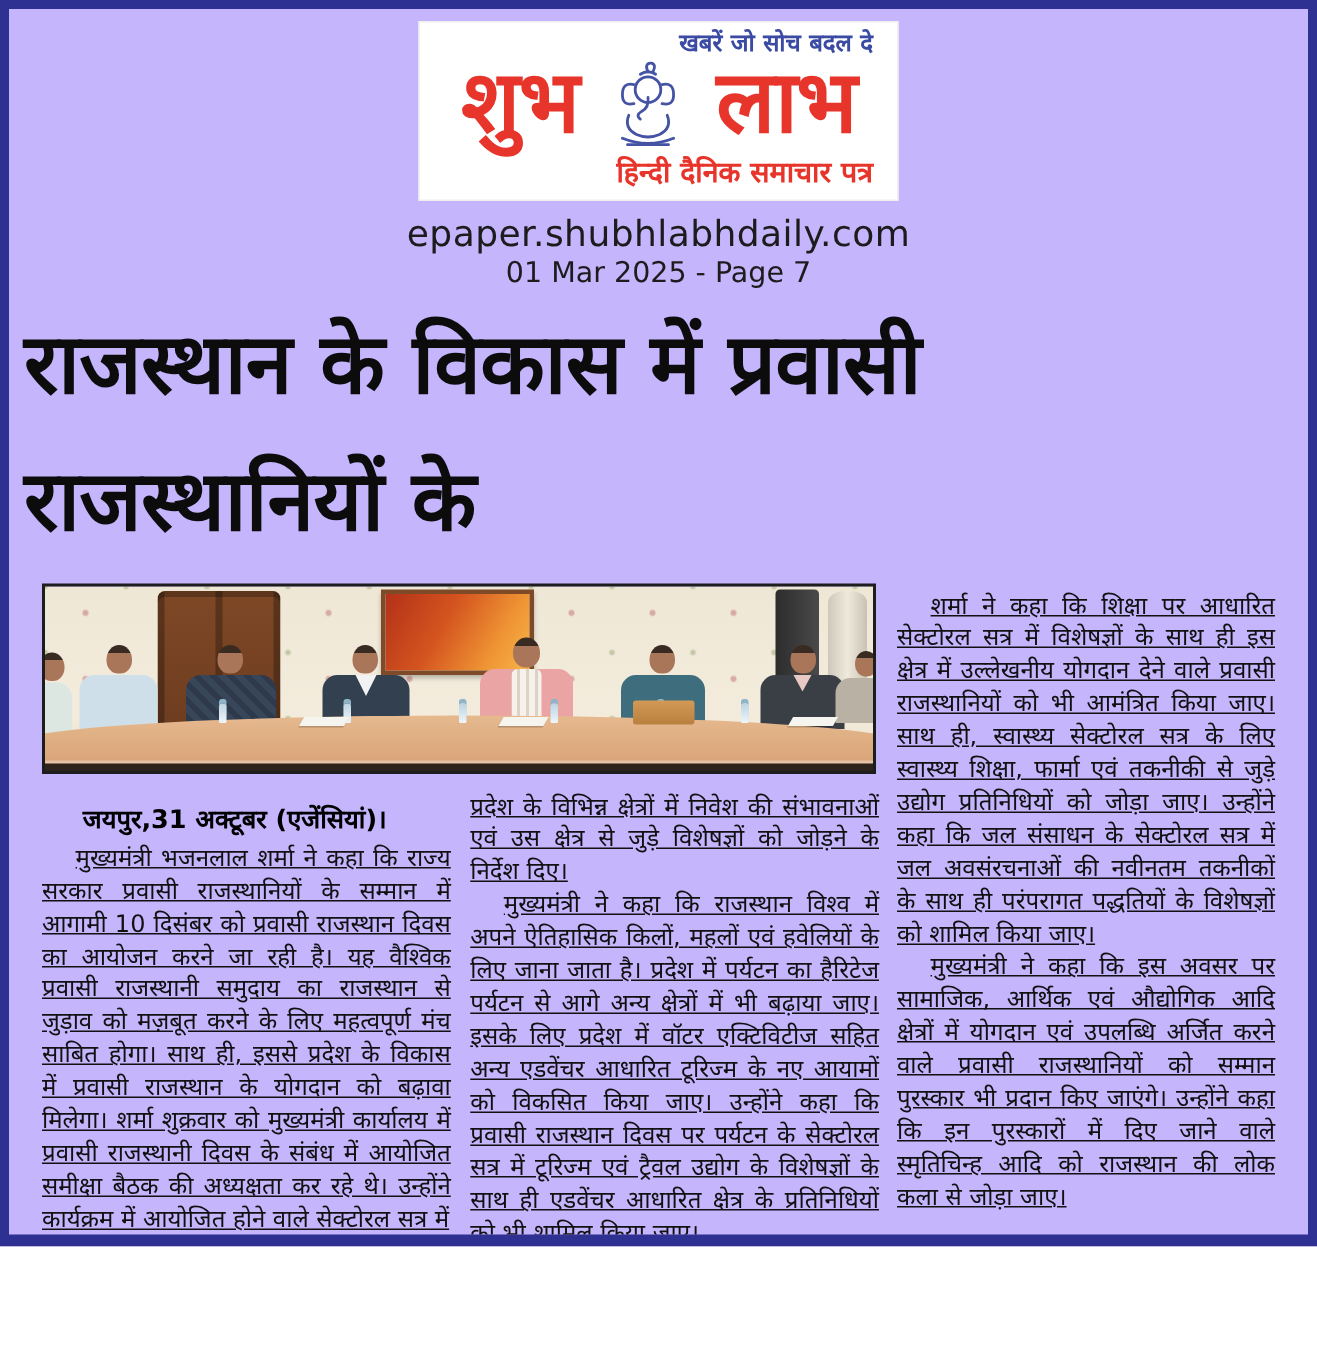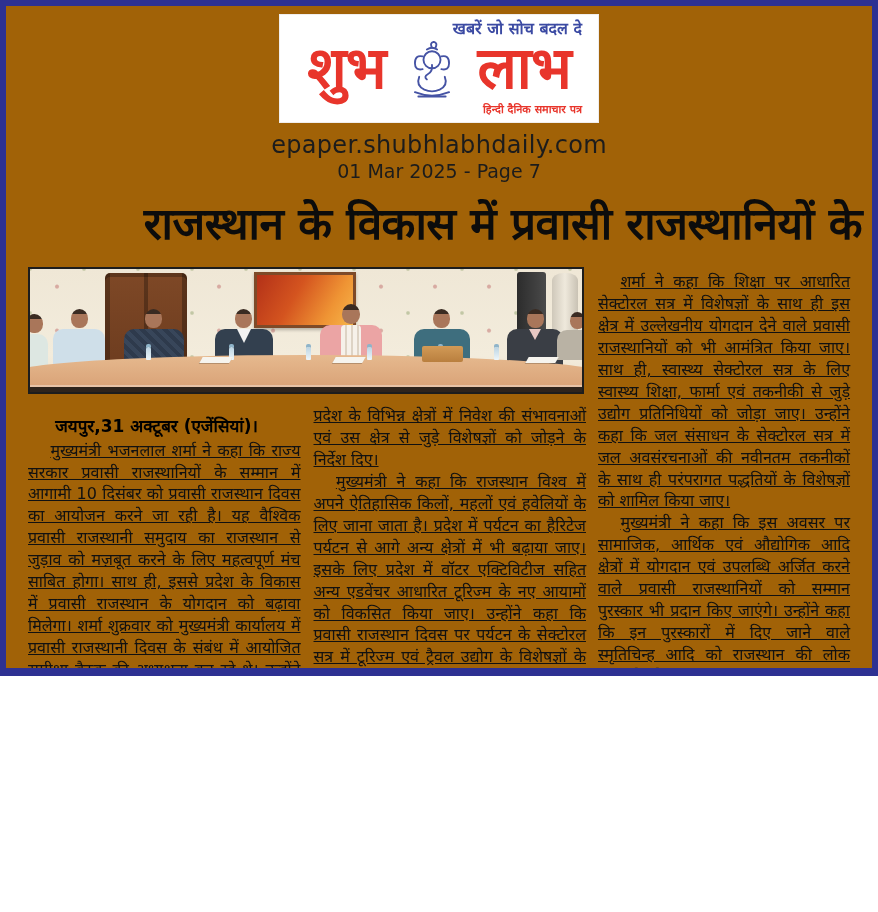--- a/index.html
+++ b/index.html
@@ -1,22 +1,22 @@
 <!DOCTYPE html>
 <html><head>
 <meta charset="utf-8">
 <style>
   html,body{margin:0;padding:0;background:#ffffff;}
   *{box-sizing:border-box;}
   body{font-family:"DejaVu Sans","Liberation Sans",sans-serif;}
 
   .page{
     position:relative;
-    width:878px;height:676px;
-    background:#a16207;
+    width:878px;height:831px;
+    background:#c4b5fd;
     border:6px solid #2e3192;
     border-bottom-width:8px;
     overflow:hidden;
   }
 
   
   .masthead{ text-align:center; padding-top:8px; }
   .logo-box{
     display:inline-block;
     position:relative;
@@ -45,43 +45,43 @@
     font-weight:900;
     font-size:58px;
     line-height:1.05;
     letter-spacing:-1px;
   }
   .ganesha{ width:52px;height:58px; display:inline-block; }
   .logo-subtitle{
     text-align:right;
     color:#e8352b;
     font-weight:bold;
-    font-size:11px;
+    font-size:19px;
     padding-right:2px;
     margin-top:2px;
   }
   .site-url{
     margin-top:8px;
     font-size:24px;
     color:#1c1c1c;
     letter-spacing:.3px;
   }
   .edition-line{
     font-size:19px;
     color:#1c1c1c;
     margin-top:1px;
   }
 
   
   .headline{
     margin:6px 10px 8px 10px;
-    text-align:right;
+    text-align:left;
     color:#0c0c0c;
     font-weight:900;
-    font-size:44px;
+    font-size:56px;
     line-height:1.62;
     letter-spacing:-.5px;
   }
 
   
   .body-row{
     display:flex;
     gap:12px;
     padding:0 22px;
     align-items:flex-start;

